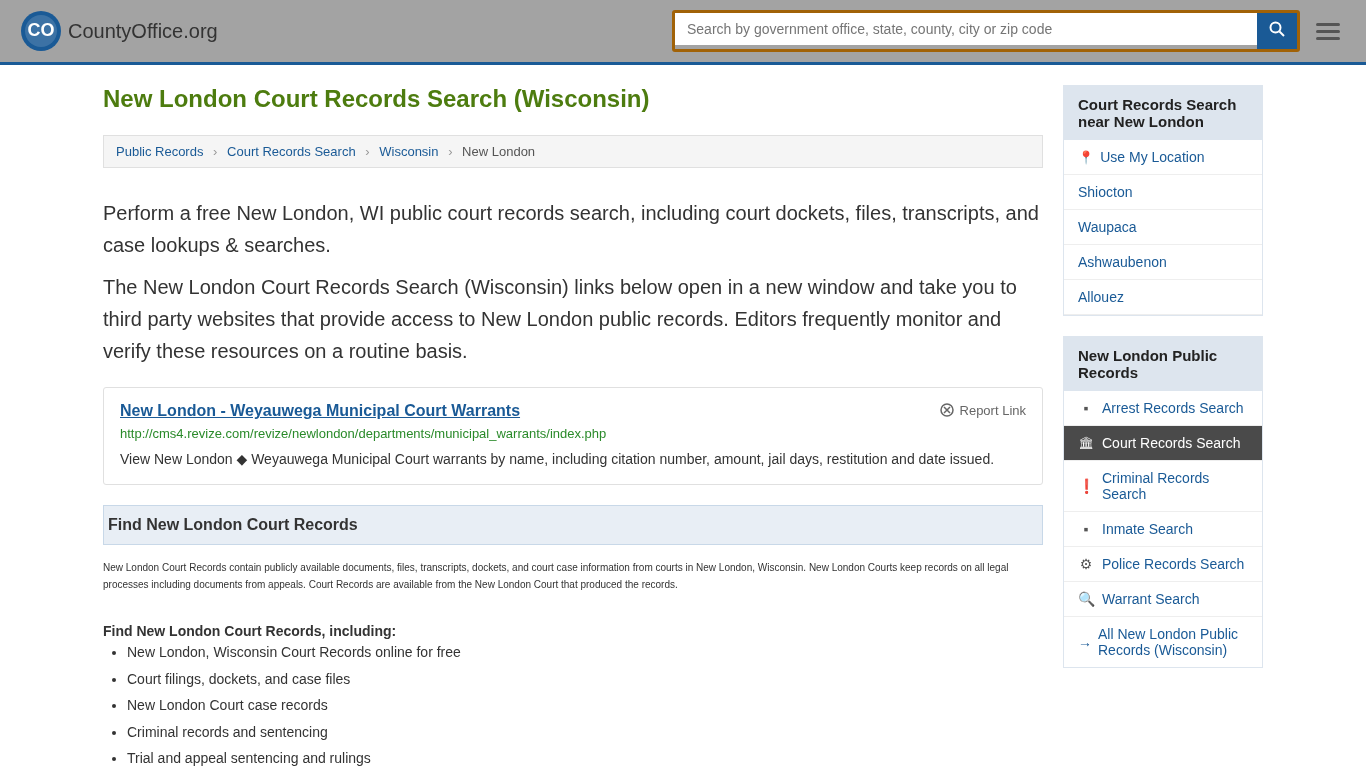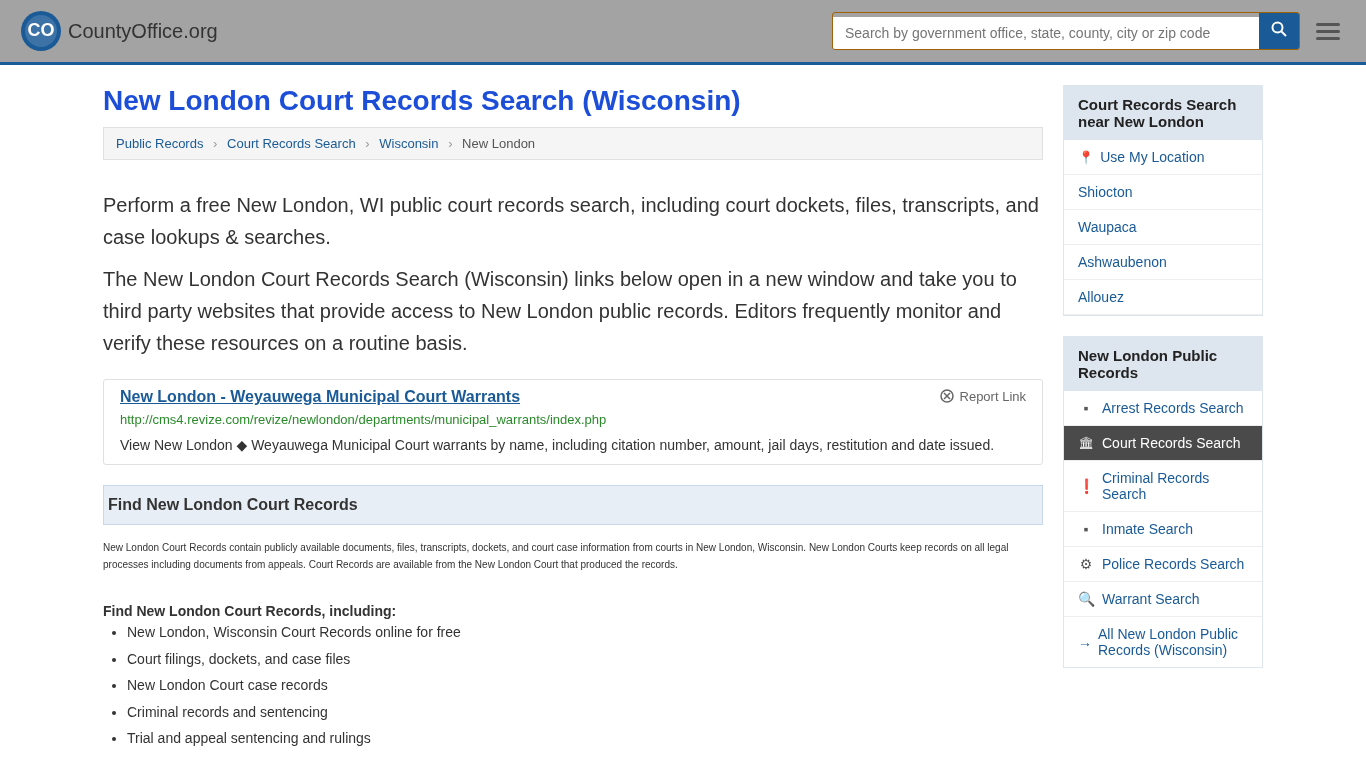--- a/index.html
+++ b/index.html
@@ -32,25 +32,25 @@
       color: #333;
       font-weight: normal;
     }
     .header-right {
       display: flex;
       align-items: center;
       gap: 10px;
     }
     .search-bar {
       display: flex;
-      align-items: flex-end;
-      border: 1px solid #a16207;
+      align-items: flex-start;
+      border: 3px solid #a16207;
       border-radius: 3px;
       overflow: hidden;
-      width: 468px;
+      width: 628px;
     }
     .search-bar input {
       border: none;
       outline: none;
       padding: 8px 12px;
       font-size: 14px;
       width: 100%;
       color: #999;
     }
     .search-bar button {
@@ -89,24 +89,24 @@
     .main-content {
       flex: 1;
     }
     .sidebar {
       width: 200px;
       flex-shrink: 0;
     }
 
     
     .page-title {
-      font-size: 28px;
-      font-weight: bold;
-      color: #1d4ed8;
-      margin-bottom: 10px;
+      font-size: 24px;
+      font-weight: bold;
+      color: #4d7c0f;
+      margin-bottom: 22px;
     }
 
     
     .breadcrumb {
       background: #f5f5f5;
       border: 1px solid #e0e0e0;
       padding: 8px 12px;
       font-size: 13px;
       margin-bottom: 29px;
       color: #555;
@@ -121,21 +121,21 @@
     .description {
       margin-bottom: 10px;
       line-height: 1.6;
       font-size: 20px;
     }
 
     
     .link-card {
       border: 1px solid #e0e0e0;
       border-radius: 3px;
-      padding: 8px 16px;
+      padding: 14px 16px;
       margin: 20px 0;
       background: #fff;
     }
     .link-card-header {
       display: flex;
       justify-content: space-between;
       align-items: flex-start;
       margin-bottom: 6px;
     }
     .link-card-title {

